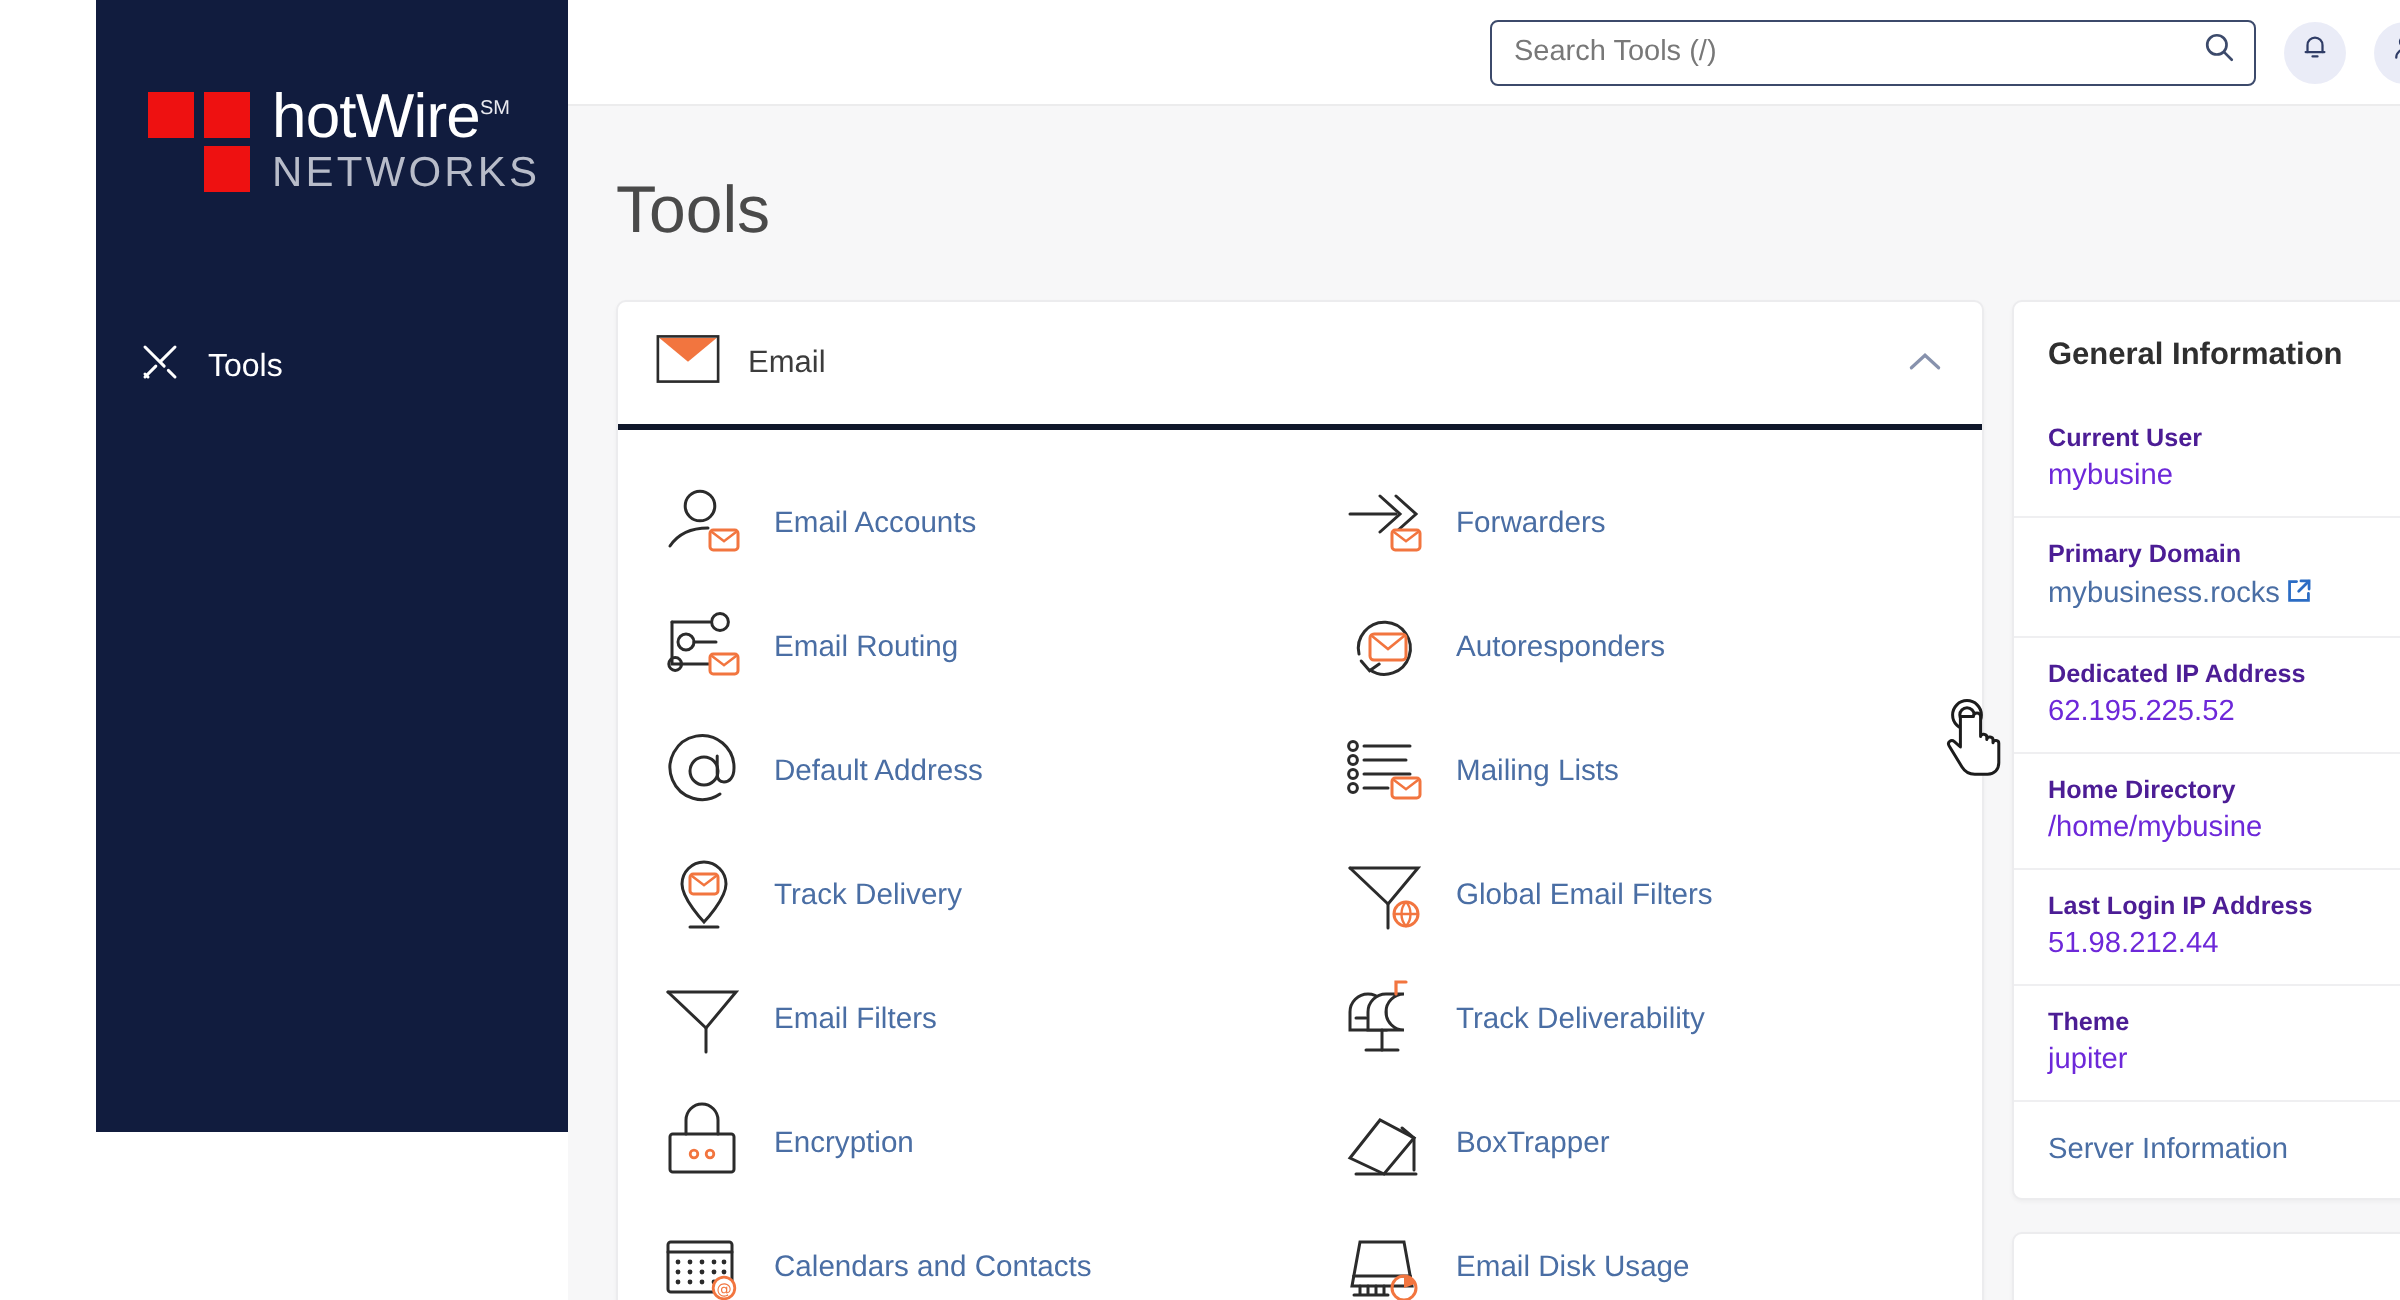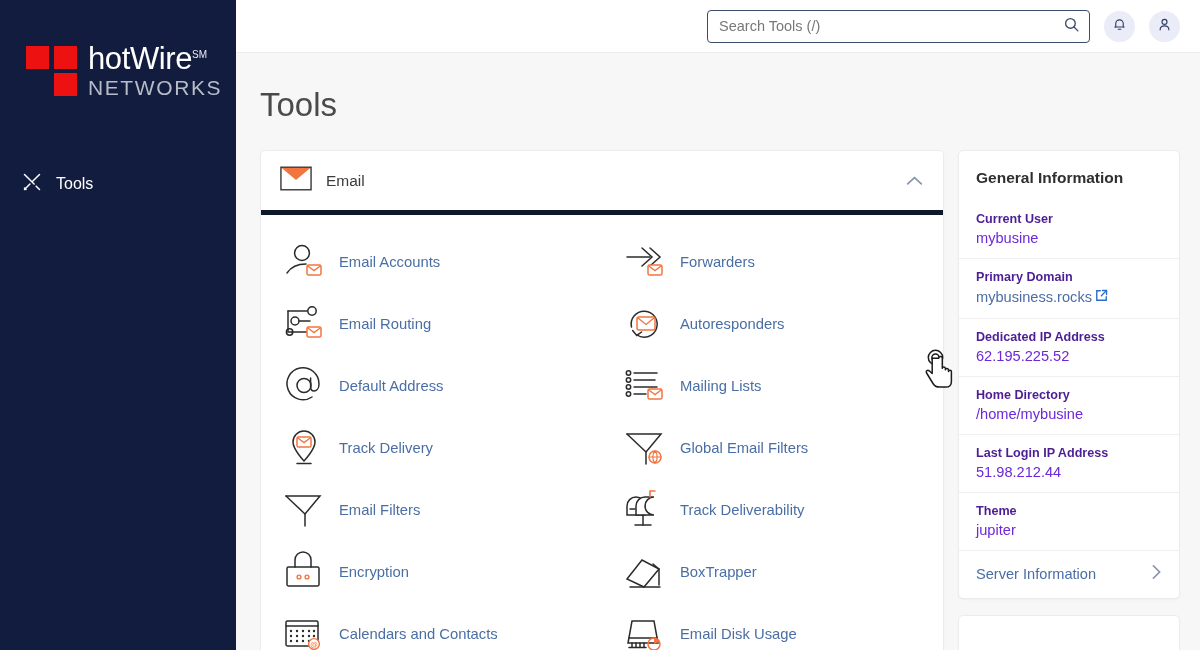--- a/index.html
+++ b/index.html
@@ -5,22 +5,22 @@
   * { box-sizing: border-box; margin: 0; padding: 0; }
   html, body {
     width: 1200px; height: 650px;
     font-family: "Liberation Sans", sans-serif;
     background: #ffffff; overflow: hidden;
   }
   .app { display: flex; width: 1200px; height: 650px; }
 
   
   .sidenav {
-    width: 236px; flex: 0 0 236px; height: 650px;
-    background: #111c3e; position: relative;
+    width: 236px; flex: 0 0 236px; height: 566px;
+    background: #111c3e; position: relative; margin-left: 48px;
   }
   .logo-wrap { padding: 40px 0 0 26px; display: flex; align-items: flex-start; }
   .logo-squares { width: 56px; height: 52px; position: relative; flex: 0 0 56px; margin-top: 6px; }
   .sq { position: absolute; background: #ee1111; }
   .sq.a { left: 0;    top: 0;  width: 23px; height: 23px; }
   .sq.b { left: 28px; top: 0;  width: 23px; height: 23px; }
   .sq.c { left: 28px; top: 27px; width: 23px; height: 23px; }
   .logo-text { margin-left: 6px; }
   .logo-top { font-size: 31px; line-height: 30px; color: #ffffff; font-weight: 400; letter-spacing: -0.4px; position: relative; display: inline-block; }
   .logo-sm { font-size: 10px; vertical-align: super; color: #e9e9ef; letter-spacing: 0; }
@@ -60,21 +60,21 @@
   .page-title { font-size: 33px; color: #4a4a4a; font-weight: 400; padding: 33px 0 0 24px; }
 
   .content { display: flex; gap: 14px; padding: 26px 10px 0 24px; align-items: flex-start; }
   .col-main { width: 684px; flex: 0 0 684px; }
   .col-side { width: 222px; flex: 0 0 222px; }
 
   .card { background: #fff; border: 1px solid #ececee; border-radius: 5px; box-shadow: 0 1px 2px rgba(0,0,0,.04); }
 
   .card-head {
     display: flex; align-items: center; height: 64px;
-    padding: 0 20px 0 19px; border-bottom: 5px solid #0f172a; cursor: pointer;
+    padding: 0 20px 0 19px; border-bottom: 3px solid #0f172a; cursor: pointer;
   }
   .card-head .title { font-size: 15.5px; color: #3c3c3c; margin-left: 14px; flex: 1 1 auto; }
 
   .tool-grid { display: flex; flex-wrap: wrap; padding: 16px 0 18px 0; }
   .tool-item {
     width: 50%; display: flex; align-items: center; gap: 12px;
     padding: 10px 6px 10px 22px; cursor: pointer; position: relative;
   }
   .tool-item .tool-label { font-size: 14.8px; color: #4a6ea4; }
   .tool-ico { width: 44px; height: 42px; flex: 0 0 44px; position: relative; }

